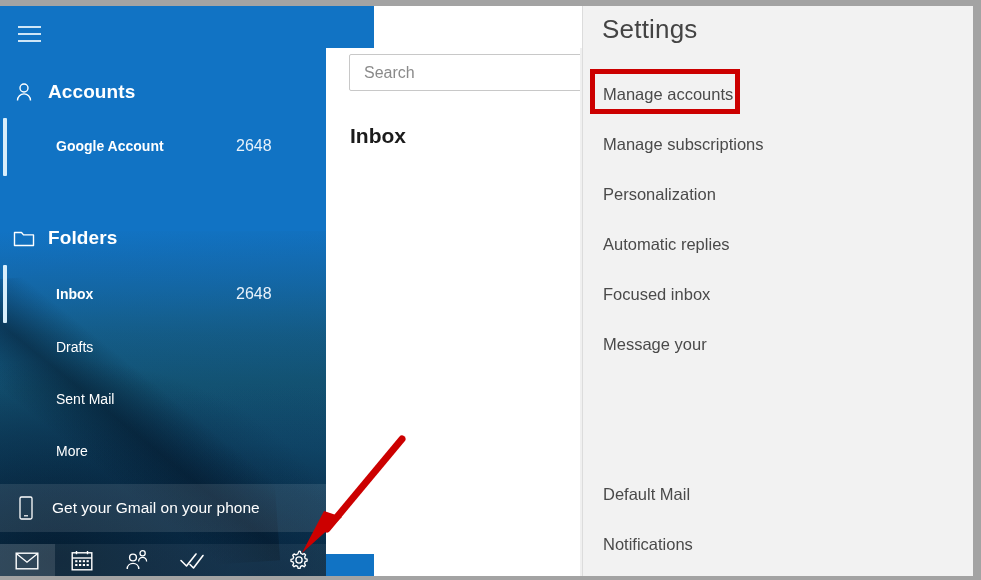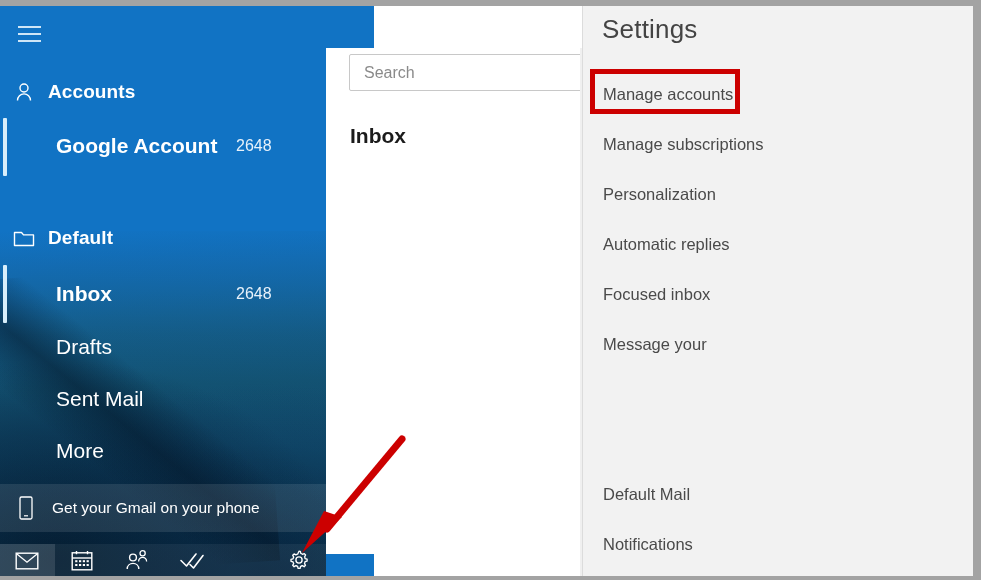--- a/index.html
+++ b/index.html
@@ -65,21 +65,21 @@
     font-size:19px;font-weight:bold;color:#ffffff;letter-spacing:.1px;
   }
   #sect-accounts{top:66px;}
   #sect-folders{top:212px;}
 
   .navrow{
     position:absolute;left:0;width:326px;height:36px;
     display:flex;align-items:center;cursor:pointer;
   }
   .navrow .lbl{
-    position:absolute;left:56px;font-size:21px;color:#ffffff;
+    position:absolute;left:56px;font-size:14px;color:#ffffff;
   }
   .navrow .cnt{
     position:absolute;left:236px;font-size:16px;color:#e8f2fb;
   }
   .navrow.sel .lbl{font-weight:bold;}
   .selbar{
     position:absolute;left:3px;width:4px;height:58px;background:#d8eefb;border-radius:1px;
   }
 
   .promo{
@@ -203,21 +203,21 @@
         <div class="lbl" style="font-weight:bold">Google Account</div>
         <div class="cnt">2648</div>
       </div>
 
       <div class="sect" id="sect-folders">
         <div class="ic">
           <svg width="22" height="20" viewBox="0 0 22 20">
             <path d="M1.5 4.5h7l2 2.4h10v10.6h-19z" fill="none" stroke="#ffffff" stroke-width="1.4" stroke-linejoin="round"></path>
           </svg>
         </div>
-        <div class="tx">Default</div>
+        <div class="tx">Folders</div>
       </div>
 
       <div class="selbar" style="top:259px"></div>
       <div class="navrow sel" style="top:270px">
         <div class="lbl">Inbox</div>
         <div class="cnt">2648</div>
       </div>
       <div class="navrow" style="top:375px">
         <div class="lbl">Sent Mail</div>
       </div>

